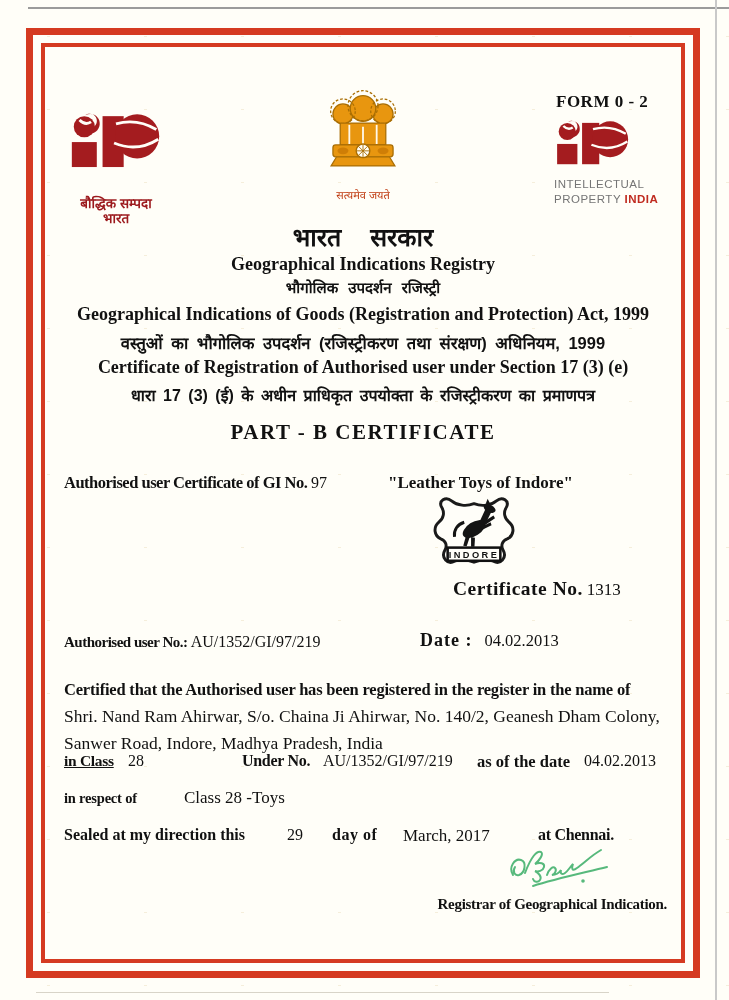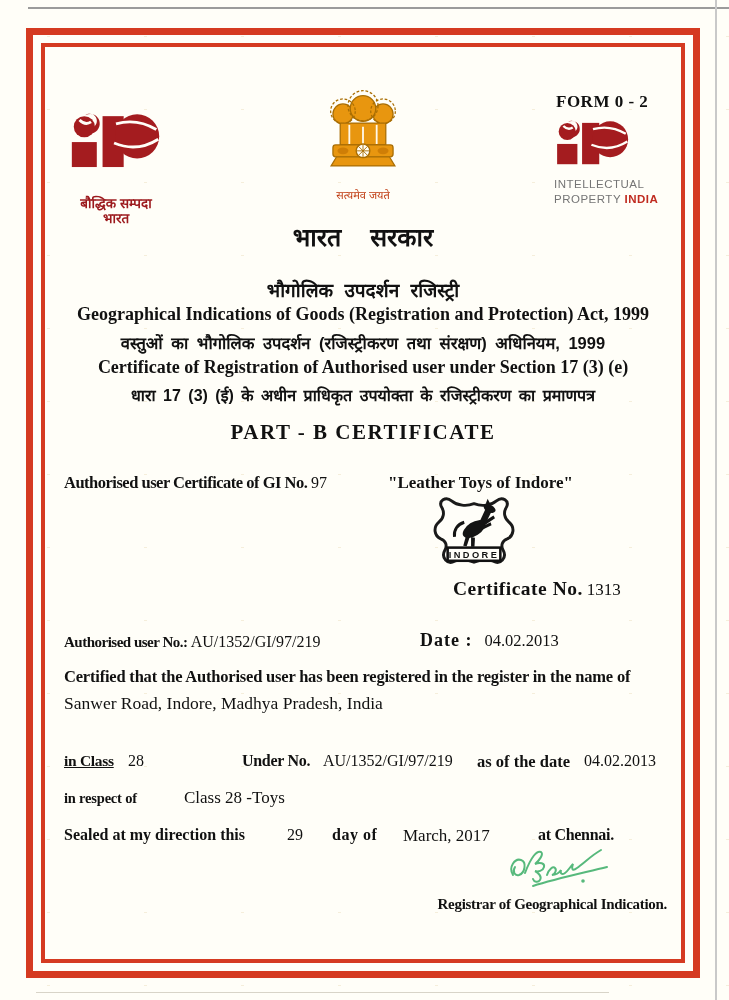--- a/index.html
+++ b/index.html
@@ -26,21 +26,21 @@
   .emblem-wrap{top:86px;}
   .motto{font-family:"Liberation Sans",sans-serif;font-weight:400;color:#bf3a10;font-size:11px;margin-top:1px;}
   .form-no{left:556px;top:92px;font-weight:700;font-size:17px;letter-spacing:0.5px;}
   .logo-right{left:554px;top:118px;width:120px;}
   .ipr-caption{font-family:"Liberation Sans",sans-serif;color:#757575;font-size:11.5px;line-height:14.5px;letter-spacing:0.5px;}
   .ipr-caption .india{color:#c02b20;font-weight:700;}
 
   .gov-en{top:196px;font-weight:700;font-size:21px;letter-spacing:0.5px;}
   .gov-hi{top:219px;font-weight:700;font-size:25px;word-spacing:22px;font-family:"Liberation Sans",sans-serif;text-align:center;}
   .registry-en{top:254px;font-weight:700;font-size:18px;}
-  .registry-hi{top:277px;font-weight:700;font-size:19px;word-spacing:6px;font-family:"Liberation Sans",sans-serif;}
+  .registry-hi{top:277px;font-weight:700;font-size:15px;word-spacing:6px;font-family:"Liberation Sans",sans-serif;}
   .act-en{top:304px;font-weight:700;font-size:18px;}
   .act-hi{top:331px;font-weight:700;font-size:16.5px;word-spacing:4px;font-family:"Liberation Sans",sans-serif;}
   .section-en{top:357px;font-weight:700;font-size:18px;}
   .section-hi{top:384px;font-weight:700;font-size:16px;word-spacing:3px;font-family:"Liberation Sans",sans-serif;}
   .part-title{top:420px;font-weight:700;font-size:21px;letter-spacing:1.5px;}
 
   .bold-cond{font-weight:700;letter-spacing:-0.5px;}
   .gi-label{left:64px;top:473px;font-size:16.5px;}
   .gi-number{font-weight:400;letter-spacing:0;font-size:16px;}
   .gi-name{left:388px;top:473px;font-weight:700;font-size:17px;}
@@ -49,21 +49,21 @@
   .certno .lbl{font-weight:700;font-size:19.5px;letter-spacing:0.5px;}
   .certno .val{font-size:17px;}
 
   .auth-label{left:64px;top:633px;font-size:15px;}
   .auth-value{font-weight:400;letter-spacing:0;font-size:16px;}
   .date-block{left:420px;top:630px;}
   .date-block .lbl{font-weight:700;font-size:18px;letter-spacing:1px;}
   .date-block .val{font-size:16.5px;margin-left:8px;}
 
   .certified{left:64px;top:663px;width:606px;font-size:17.5px;line-height:27px;}
-  .certified .lead{font-weight:700;font-size:16.5px;letter-spacing:-0.2px;}
+  .certified .lead{font-weight:700;font-size:16.5px;letter-spacing:-0.2px;margin-top:13px;}
 
   .row-class span{position:absolute;top:752px;white-space:nowrap;}
   .in-class{left:64px;font-weight:700;font-size:15.5px;letter-spacing:-0.3px;text-decoration:underline;}
   .class-val{left:128px;font-size:16px;}
   .under-lbl{left:242px;font-weight:700;font-size:16px;letter-spacing:-0.3px;}
   .under-val{left:323px;font-size:16px;}
   .asof-lbl{left:477px;font-weight:700;font-size:16.5px;}
   .asof-val{left:584px;font-size:16px;}
 
   .respect-lbl{left:64px;top:790px;font-weight:700;font-size:14.5px;letter-spacing:-0.2px;}
@@ -160,20 +160,21 @@
     <div class="ipr-caption">
       <div>INTELLECTUAL</div>
       <div>
         <span>PROPERTY</span>
         <span class="india">INDIA</span>
       </div>
     </div>
   </div>
 
   <div class="ctr gov-hi">भारत सरकार</div>
+  <div class="ctr registry-en">Geographical Indications Registry</div>
   <div class="ctr registry-hi">भौगोलिक उपदर्शन रजिस्ट्री</div>
   <div class="ctr act-en">Geographical Indications of Goods (Registration and Protection) Act, 1999</div>
   <div class="ctr act-hi">वस्तुओं का भौगोलिक उपदर्शन (रजिस्ट्रीकरण तथा संरक्षण) अधिनियम, 1999</div>
   <div class="ctr section-en">Certificate of Registration of Authorised user under Section 17 (3) (e)</div>
   <div class="ctr section-hi">धारा 17 (3) (ई) के अधीन प्राधिकृत उपयोक्ता के रजिस्ट्रीकरण का प्रमाणपत्र</div>
   <div class="ctr part-title">PART - B CERTIFICATE</div>
 
   <div class="abs gi-label bold-cond">
     <span>Authorised user Certificate of GI No.</span>
     <span class="gi-number">97</span>
@@ -208,20 +209,21 @@
     <span>Authorised user No.:</span>
     <span class="auth-value">AU/1352/GI/97/219</span>
   </div>
   <div class="abs date-block">
     <span class="lbl">Date :</span>
     <span class="val">04.02.2013</span>
   </div>
 
   <div class="abs certified">
     <div class="lead">Certified that the Authorised user has been registered in the register in the name of</div>
+    <div>Shri. Nand Ram Ahirwar, S/o. Chaina Ji Ahirwar, No. 140/2, Geanesh Dham Colony,</div>
     <div>Sanwer Road, Indore, Madhya Pradesh, India</div>
   </div>
 
   <div class="row-class">
     <span class="in-class">in Class</span>
     <span class="class-val">28</span>
     <span class="under-lbl">Under No.</span>
     <span class="under-val">AU/1352/GI/97/219</span>
     <span class="asof-lbl">as of the date</span>
     <span class="asof-val">04.02.2013</span>

